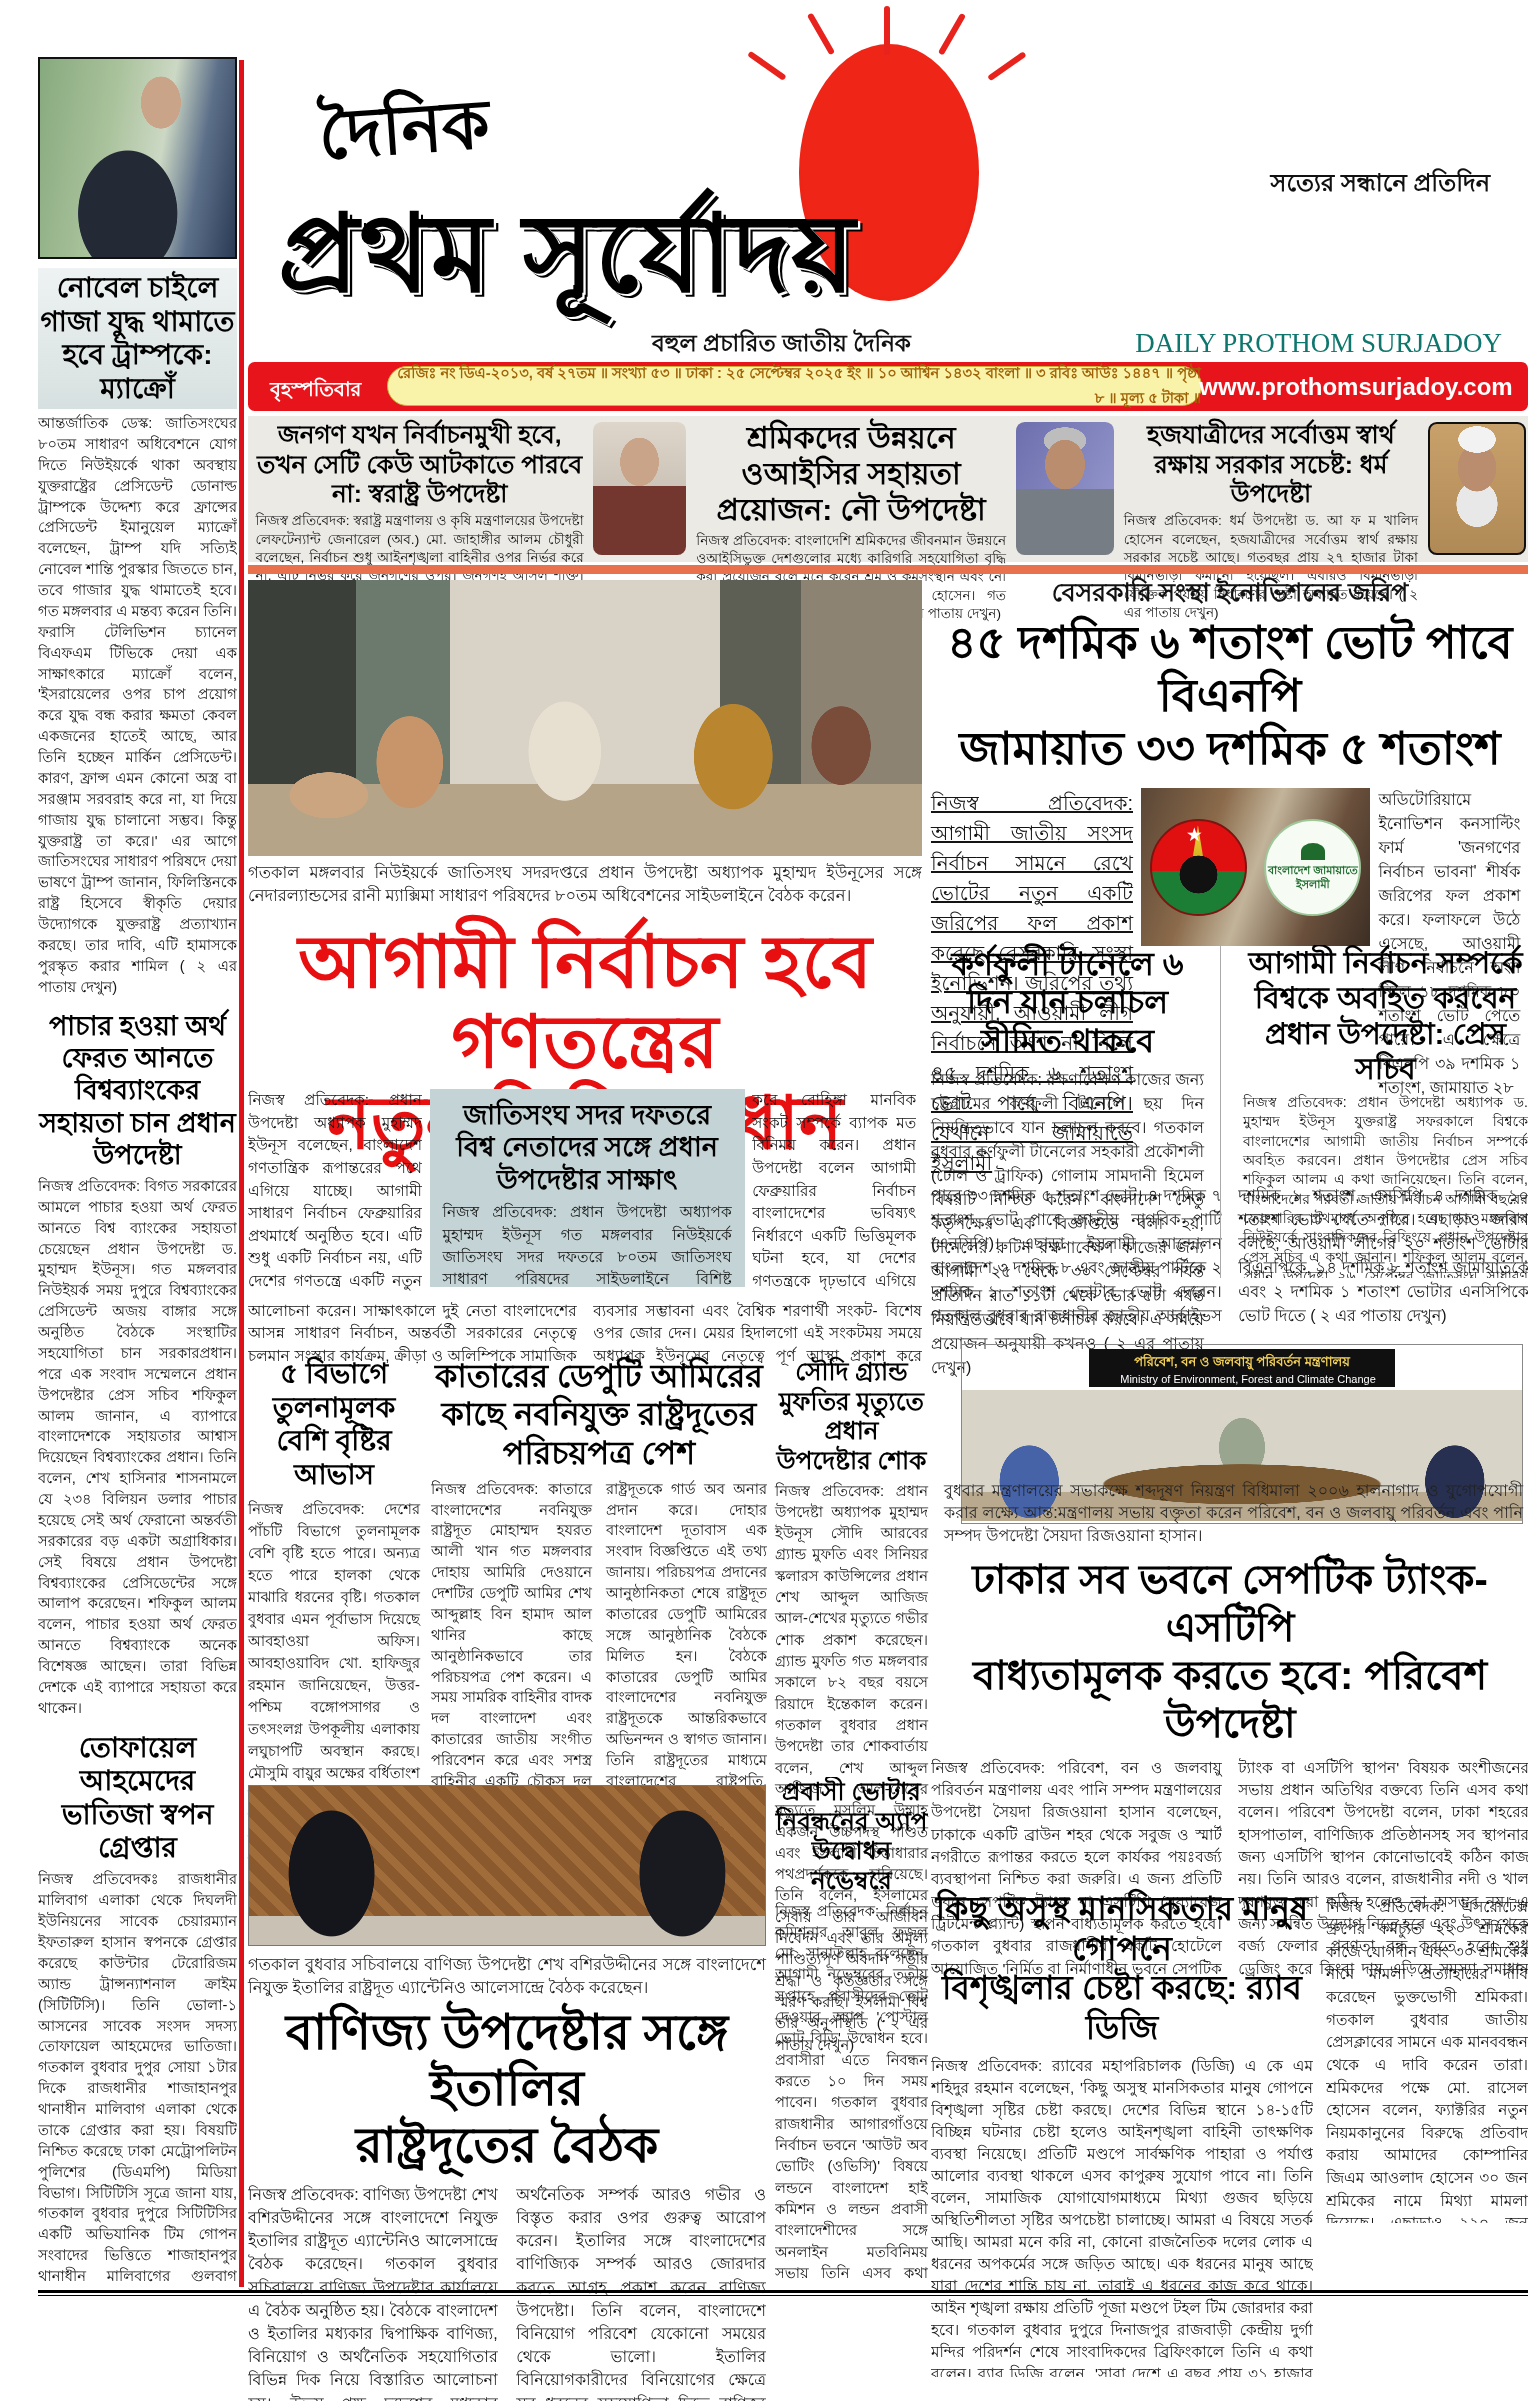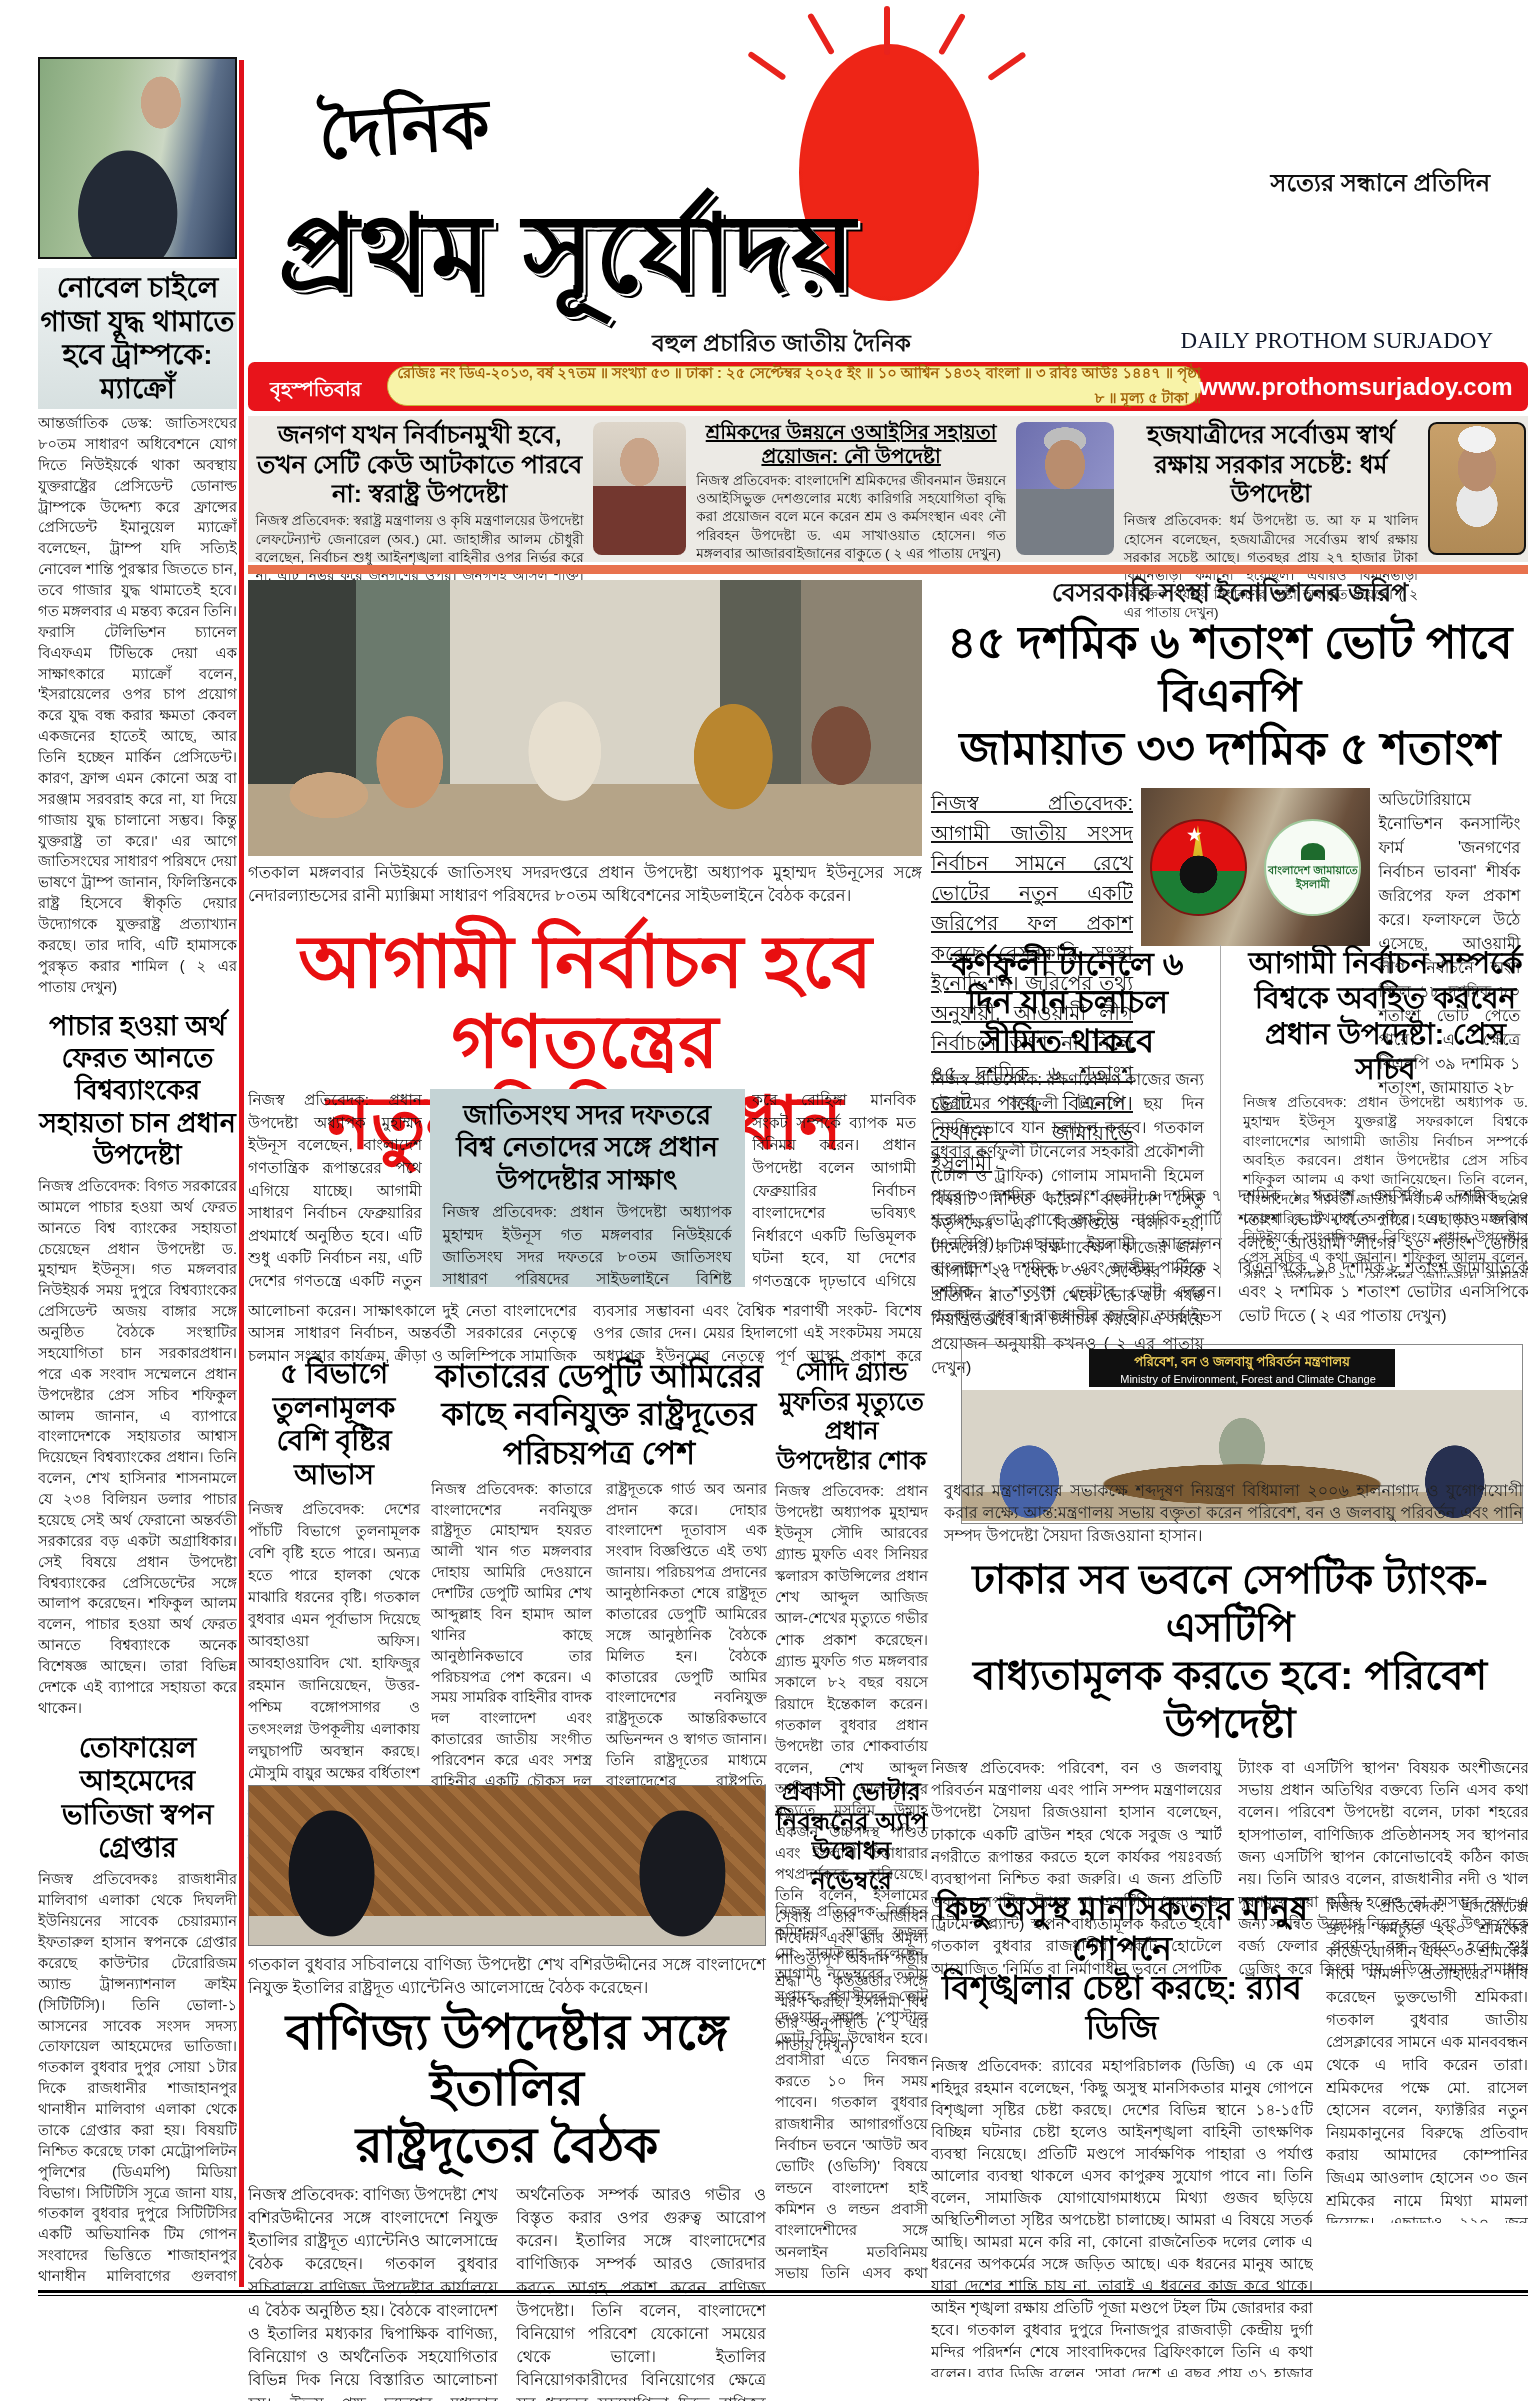--- a/index.html
+++ b/index.html
@@ -93,21 +93,21 @@
     <div class="abs m-daily" style="left:71px;top:71px;">দৈনিক</div>
     <div class="abs sunball" style="left:551px;top:38px;width:180px;height:257px;"></div>
     <div class="abs sunray" style="left:636px;top:0px;height:49px;"></div>
     <div class="abs sunray" style="left:570px;top:5.5px;height:46px;transform:rotate(-30deg);"></div>
     <div class="abs sunray" style="left:701px;top:5.5px;height:46px;transform:rotate(30deg);"></div>
     <div class="abs sunray" style="left:516px;top:38px;height:44px;transform:rotate(-55deg);"></div>
     <div class="abs sunray" style="left:756px;top:38px;height:44px;transform:rotate(55deg);"></div>
     <div class="abs m-tag" style="right:38px;top:158px;font-size:24px;">সত্যের সন্ধানে প্রতিদিন</div>
     <div class="abs m-title" style="left:30px;top:164px;text-shadow:2.2px 2.2px 0 #fff,4.4px 4.4px 0 #000;">প্রথম সূর্যোদয়</div>
     <div class="abs m-tag" style="left:404px;top:319px;font-size:23px;">বহুল প্রচারিত জাতীয় দৈনিক</div>
-    <div class="abs" style="right:35px;top:322px;font-size:23px;font-family:'Liberation Serif',serif;color:#0f172a;">DAILY PROTHOM SURJADOY</div>
+    <div class="abs" style="right:26px;top:322px;font-size:27px;font-family:'Liberation Serif',serif;color:#0f766e;">DAILY PROTHOM SURJADOY</div>
   </div>
 
   <div class="abs infobar" style="left:248px;top:362px;width:1280px;height:49px;">
     <div class="abs" style="left:22px;top:13px;color:#fff;font-size:19.6px;font-weight:bold;">বৃহস্পতিবার</div>
     <div class="abs pill" style="left:139px;top:3.8px;width:813px;height:38px;display:flex;align-items:center;justify-content:center;">
       <span style="font-size:14.7px;">রেজিঃ নং ডিএ-২০১৩, বর্ষ ২৭তম ॥ সংখ্যা ৫৩ ॥ ঢাকা : ২৫ সেপ্টেম্বর ২০২৫ ইং ॥ ১০ আশ্বিন ১৪৩২ বাংলা ॥ ৩ রবিঃ আউঃ ১৪৪৭ ॥ পৃষ্ঠা ৮ ॥ মূল্য ৫ টাকা ॥</span>
     </div>
     <div class="abs" style="right:15.3px;top:11px;color:#fff;font-size:24px;font-weight:bold;">www.prothomsurjadoy.com</div>
   </div>
 
@@ -115,21 +115,21 @@
     <div class="stripbox" style="width:341px;">
       <div class="hl" style="font-size:24.6px;">জনগণ যখন নির্বাচনমুখী হবে, তখন সেটি কেউ আটকাতে পারবে না: স্বরাষ্ট্র উপদেষ্টা</div>
       <div class="bt" style="font-size:13.6px;line-height:1.35;margin-top:3.3px;">নিজস্ব প্রতিবেদক: স্বরাষ্ট্র মন্ত্রণালয় ও কৃষি মন্ত্রণালয়ের উপদেষ্টা লেফটেন্যান্ট জেনারেল (অব.) মো. জাহাঙ্গীর আলম চৌধুরী বলেছেন, নির্বাচন শুধু আইনশৃঙ্খলা বাহিনীর ওপর নির্ভর করে না, এটি নির্ভর করে জনগণের ওপর। জনগণই আসল শক্তি। জনগণ যখন ( ২ এর পাতায় দেখুন)</div>
     </div>
     <div class="portrait" style="width:93px;height:133px;flex:0 0 93px;
         background:
           radial-gradient(ellipse 32px 40px at 50% 30%,#c9a489 0 60%,transparent 61%),
           linear-gradient(0deg,#73372f 0 52%,transparent 52%),
           linear-gradient(#ded6ca,#b9b1a4);"></div>
     <div class="stripbox" style="width:322px;">
-      <div class="hl" style="font-size:20px;text-decoration:underline;">শ্রমিকদের উন্নয়নে ওআইসির সহায়তা প্রয়োজন: নৌ উপদেষ্টা</div>
+      <div class="hl" style="font-size:30px;">শ্রমিকদের উন্নয়নে ওআইসির সহায়তা প্রয়োজন: নৌ উপদেষ্টা</div>
       <div class="bt" style="font-size:13.6px;line-height:1.35;margin-top:3.3px;">নিজস্ব প্রতিবেদক: বাংলাদেশি শ্রমিকদের জীবনমান উন্নয়নে ওআইসিভুক্ত দেশগুলোর মধ্যে কারিগরি সহযোগিতা বৃদ্ধি করা প্রয়োজন বলে মনে করেন শ্রম ও কর্মসংস্থান এবং নৌ পরিবহন উপদেষ্টা ড. এম সাখাওয়াত হোসেন। গত মঙ্গলবার আজারবাইজানের বাকুতে ( ২ এর পাতায় দেখুন)</div>
     </div>
     <div class="portrait" style="width:98px;height:133px;flex:0 0 98px;
         background:
           radial-gradient(ellipse 33px 41px at 50% 32%,#b98d6e 0 60%,transparent 61%),
           radial-gradient(ellipse 35px 22px at 50% 14%,#bdbdbd 0 60%,transparent 61%),
           linear-gradient(0deg,#777d85 0 50%,transparent 50%),
           linear-gradient(120deg,#6d6fae,#9a9cd0);"></div>
     <div class="stripbox" style="width:306px;">
       <div class="hl" style="font-size:24.6px;">হজযাত্রীদের সর্বোত্তম স্বার্থ রক্ষায় সরকার সচেষ্ট: ধর্ম উপদেষ্টা</div>

